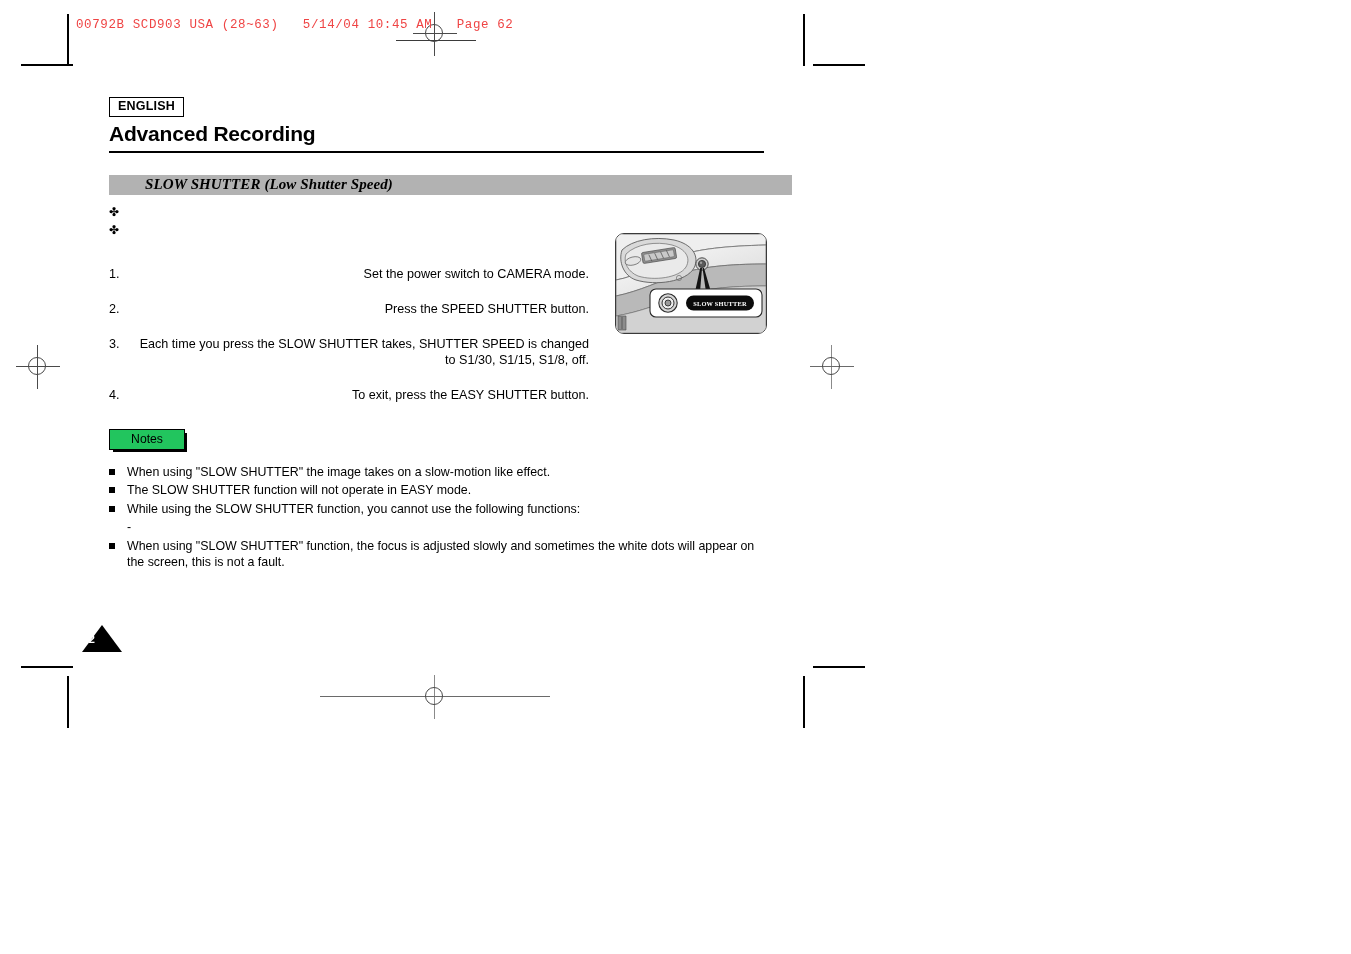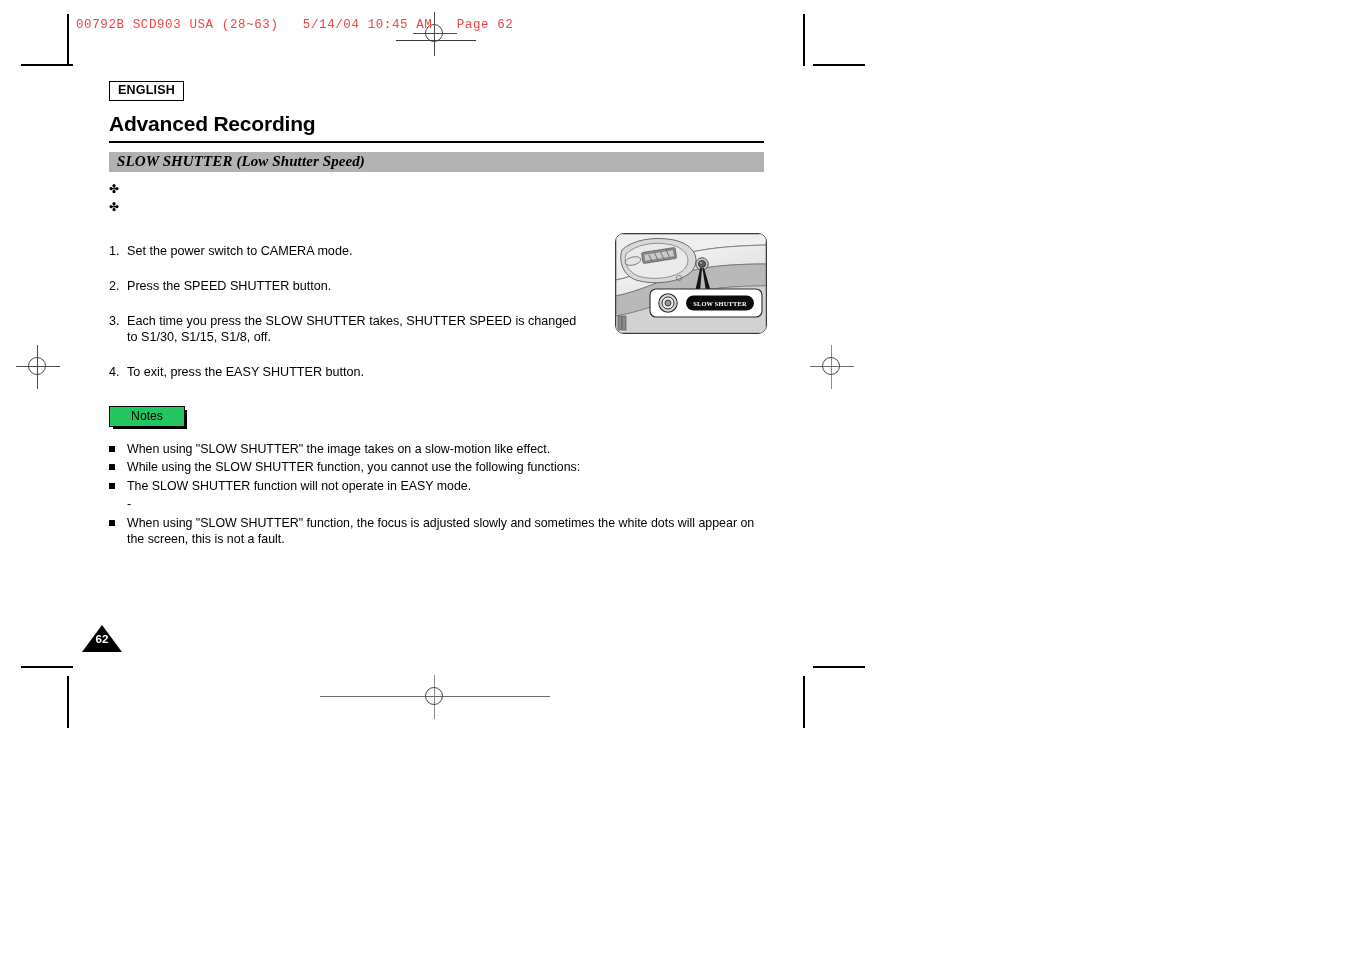--- a/index.html
+++ b/index.html
@@ -75,53 +75,54 @@
     top: 40px;
     width: 80px;
     height: 1px;
     background: #3b3b3b;
   }
 
   
   .page {
     position: absolute;
     left: 109px;
-    top: 80px;
+    top: 96px;
     width: 660px;
   }
 
   .lang-badge {
     display: inline-block;
     border: 1.6px solid #000;
     padding: 2px 8px 3px 8px;
     font-size: 12.5px;
     font-weight: bold;
     line-height: 1;
     letter-spacing: 0.2px;
   }
 
   .chapter-title {
     font-size: 21px;
     font-weight: bold;
     letter-spacing: -0.2px;
-    margin: 11px 0 5px 0;
+    margin: 5px 0 5px 0;
   }
   .title-rule {
     height: 2.2px;
     background: #000;
     width: 655px;
   }
 
   .section-band {
-    margin-top: 9px;
+    margin-top: 22px;
     background: #b2b2b2;
     width: 655px;
     height: 20px;
     display: flex;
     align-items: center;
+    padding-left: 28px;
   }
   .section-band-text {
     font-family: "Liberation Serif", serif;
     font-style: italic;
     font-weight: bold;
     font-size: 15px;
     padding-left: 8px;
     letter-spacing: 0.1px;
   }
 
@@ -151,21 +152,21 @@
     display: flex;
     align-items: flex-start;
     font-size: 12.6px;
     line-height: 16px;
     margin-bottom: 19px;
   }
   .step-num {
     flex: 0 0 18px;
     text-align: left;
   }
-  .step-text { flex: 1 1 auto; }
+  .step-text { flex: 1 1 auto; text-align: right; }
 
   .notes-tab-wrap {
     position: relative;
     margin-top: 26px;
     width: 78px;
   }
   .notes-tab {
     position: relative;
     border: 1.4px solid #000;
     background: #22c55e;
@@ -229,21 +230,20 @@
     width: 0; height: 0;
     border-left: 20px solid transparent;
     border-right: 20px solid transparent;
     border-bottom: 27px solid #000;
   }
   .page-number .num {
     position: absolute;
     left: 0;
     top: 9px;
     width: 40px;
-    text-align: center;
     color: #fff;
     font-size: 11.5px;
     font-weight: bold;
     line-height: 1;
   }
 
   
   .illustration {
     position: absolute;
     left: 615px;
@@ -349,27 +349,27 @@
     <div class="note-item">
       <span class="note-bullet">
           <i></i>
         </span>
       <span class="note-text">When using "SLOW SHUTTER" the image takes on a slow-motion like effect.</span>
     </div>
     <div class="note-item">
       <span class="note-bullet">
           <i></i>
         </span>
-      <span class="note-text">While using the SLOW SHUTTER function, you cannot use the following functions:</span>
+      <span class="note-text">The SLOW SHUTTER function will not operate in EASY mode.</span>
     </div>
     <div class="note-item">
       <span class="note-bullet">
           <i></i>
         </span>
-      <span class="note-text">The SLOW SHUTTER function will not operate in EASY mode.</span>
+      <span class="note-text">While using the SLOW SHUTTER function, you cannot use the following functions:</span>
     </div>
     <div class="note-sub">
       <span class="note-sub-dash">-</span>
     </div>
     <div class="note-item">
       <span class="note-bullet">
           <i></i>
         </span>
       <span class="note-text">When using "SLOW SHUTTER" function, the focus is adjusted slowly and sometimes the white dots will appear on the screen, this is not a fault.</span>
     </div>

